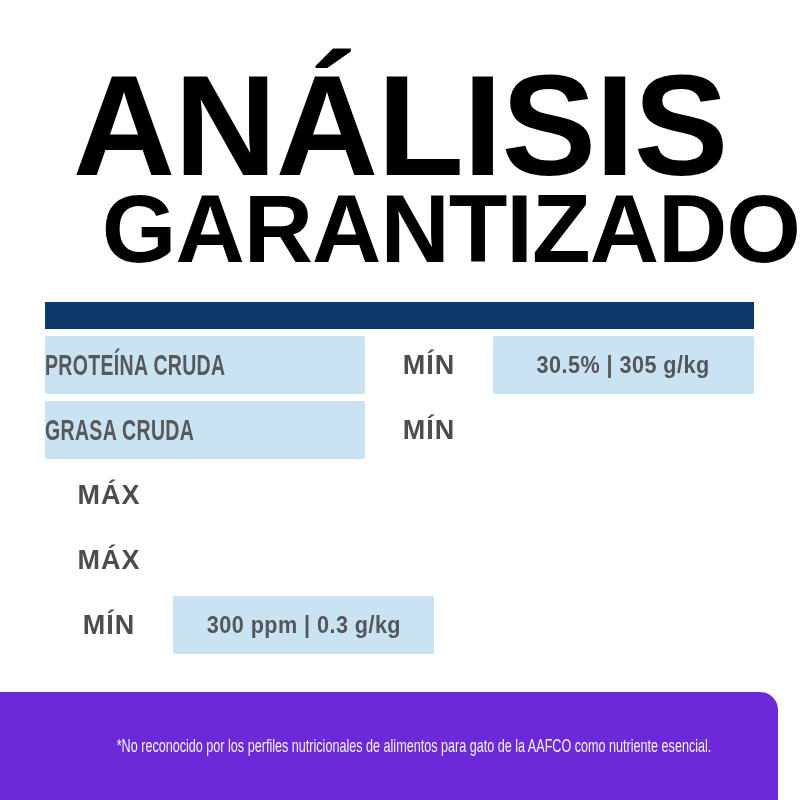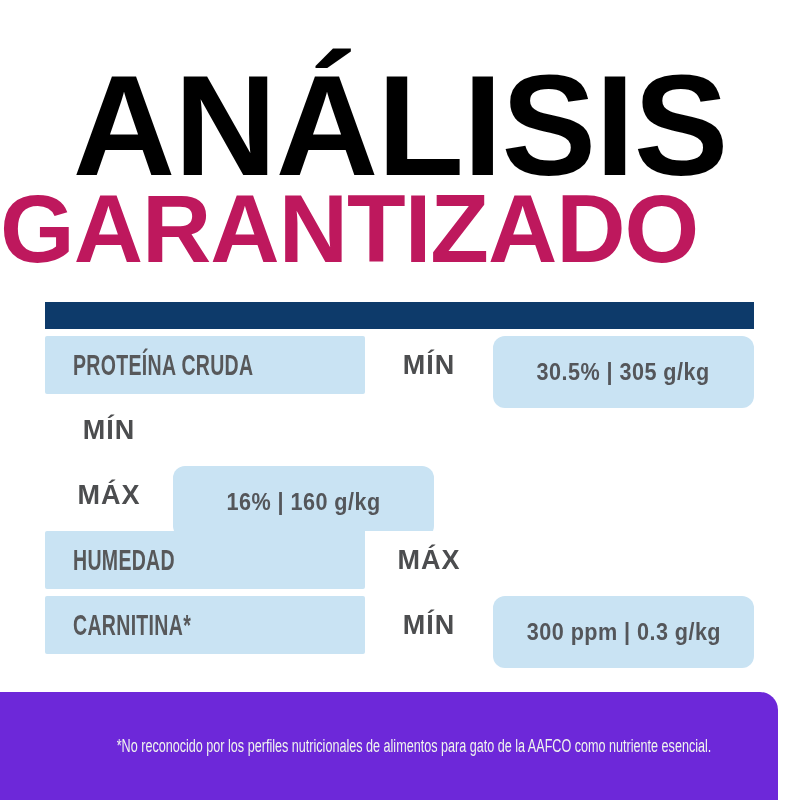--- a/index.html
+++ b/index.html
@@ -16,23 +16,23 @@
   
   .title-block { position: absolute; left: 0; top: 0; width: 800px; }
   .title-line1 {
     position: absolute; left: 0; top: 55px; width: 800px;
     text-align: center;
     font-size: 142px; line-height: 1; font-weight: bold;
     color: #000000; letter-spacing: -1px; white-space: nowrap;
   }
   .title-line2 {
     position: absolute; left: 0; top: 181px; width: 800px;
-    text-align: left;
+    text-align: right;
     font-size: 96px; line-height: 1; font-weight: bold;
-    color: #be185d; letter-spacing: -1px; white-space: nowrap;
+    color: #000000; letter-spacing: -1px; white-space: nowrap;
   }
 
   
   .navy-bar {
     position: absolute; left: 45px; top: 302px;
     width: 709px; height: 27px;
     background: #0d3a6a;
   }
 
   
@@ -42,40 +42,39 @@
   .row {
     display: flex;
     height: 58px;
     margin-bottom: 7px;
   }
   .cell-label {
     width: 320px; height: 58px;
     background: #c9e3f3;
     border-radius: 2px;
     display: flex; align-items: center;
-    padding-left: 28px;
   }
   .cell-label .lbl {
     font-size: 30px; font-weight: bold; color: #57585a;
     transform: scaleX(0.65); transform-origin: left center;
     white-space: nowrap; letter-spacing: 0.5px;
   }
   .cell-mid {
     width: 128px; height: 58px;
     background: #ffffff;
     display: flex; align-items: center; justify-content: center;
   }
   .cell-mid .lim {
     font-size: 27px; font-weight: bold; color: #4c4d4f;
     letter-spacing: 1px; white-space: nowrap;
   }
   .cell-value {
-    width: 261px; height: 72px;
+    width: 261px; height: 58px;
     background: #c9e3f3;
-    border-radius: 12px;
+    border-radius: 2px;
     display: flex; align-items: center; justify-content: center;
   }
   .cell-value .val {
     font-size: 24px; font-weight: bold; color: #54565a;
     transform: scaleX(0.9); transform-origin: center center;
     white-space: nowrap; letter-spacing: 0.5px;
   }
 
   
   .footnote-panel {
@@ -113,47 +112,41 @@
       </div>
       <div class="cell-mid">
         <span class="lim">MÍN</span>
       </div>
       <div class="cell-value">
         <span class="val">30.5% | 305 g/kg</span>
       </div>
     </div>
 
     <div class="row">
+      <div class="cell-label">
+        <span class="lbl">GRASA CRUDA</span>
+      </div>
       <div class="cell-mid">
         <span class="lim">MÍN</span>
       </div>
     </div>
 
     <div class="row">
       <div class="cell-mid">
         <span class="lim">MÁX</span>
       </div>
-      <div class="cell-value">
-        <span class="val">16% | 160 g/kg</span>
-      </div>
     </div>
 
     <div class="row">
-      <div class="cell-label">
-        <span class="lbl">HUMEDAD</span>
-      </div>
       <div class="cell-mid">
         <span class="lim">MÁX</span>
       </div>
     </div>
 
     <div class="row">
-      <div class="cell-label">
-        <span class="lbl">CARNITINA*</span>
-      </div>
       <div class="cell-mid">
         <span class="lim">MÍN</span>
       </div>
       <div class="cell-value">
         <span class="val">300 ppm | 0.3 g/kg</span>
       </div>
     </div>
 
   </div>
 

